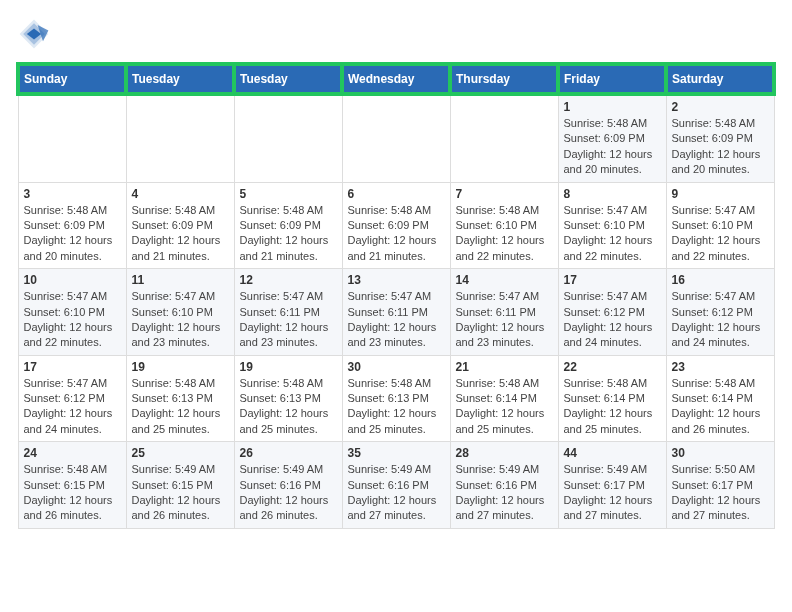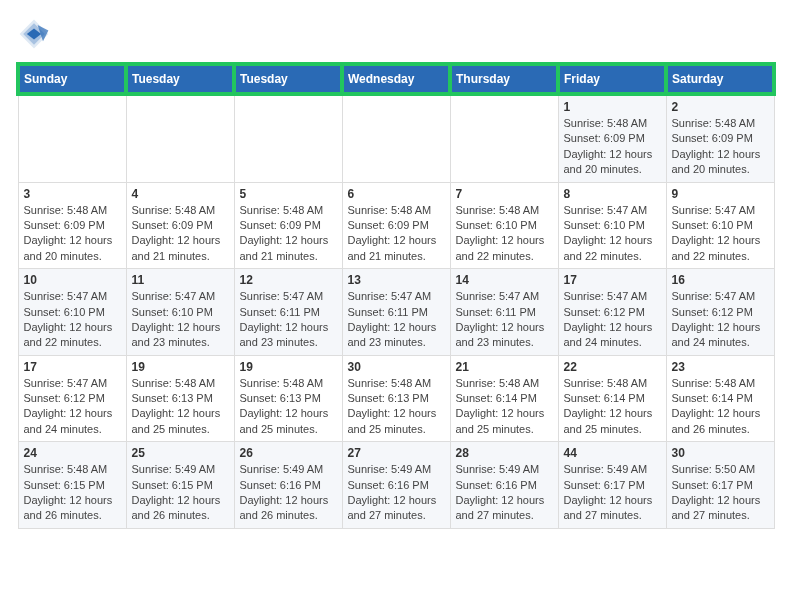--- a/index.html
+++ b/index.html
@@ -287,21 +287,21 @@
 Sunset: 6:15 PM
 Daylight: 12 hours and 26 minutes.</div>
         </td>
         <td>
           <span class="day-number">26</span>
           <div class="day-info" style="white-space: pre-line;">Sunrise: 5:49 AM
 Sunset: 6:16 PM
 Daylight: 12 hours and 26 minutes.</div>
         </td>
         <td>
-          <span class="day-number">27</span>
+          <span class="day-number">35</span>
           <div class="day-info" style="white-space: pre-line;">Sunrise: 5:49 AM
 Sunset: 6:16 PM
 Daylight: 12 hours and 27 minutes.</div>
         </td>
         <td>
           <span class="day-number">28</span>
           <div class="day-info" style="white-space: pre-line;">Sunrise: 5:49 AM
 Sunset: 6:16 PM
 Daylight: 12 hours and 27 minutes.</div>
         </td>

